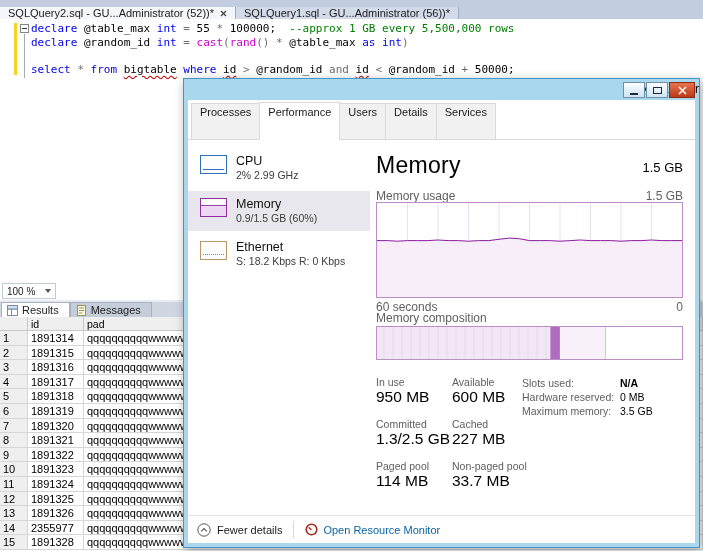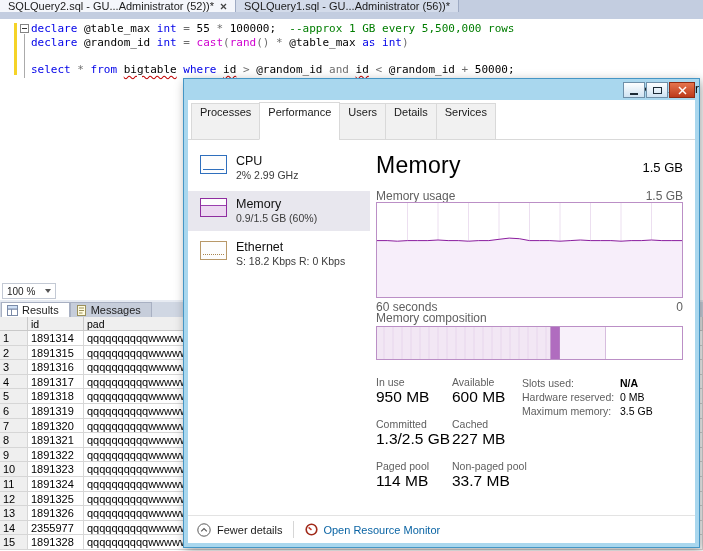--- a/index.html
+++ b/index.html
@@ -1,21 +1,21 @@
 <!DOCTYPE html>
 <html><head>
 <meta charset="utf-8">
 <style>
   *{box-sizing:border-box;margin:0;padding:0}
   body{margin:0;background:#666}
   .screen{position:relative;width:703px;height:551px;overflow:hidden;background:#fff;
           font-family:"Liberation Sans","DejaVu Sans",sans-serif;font-size:11px;color:#000}
 
   
-  .doc-tabstrip{position:absolute;left:0;top:0;right:0;height:19px;background:#c3cde0;display:flex;align-items:flex-start}
+  .doc-tabstrip{position:absolute;left:0;top:0;right:0;height:19px;background:#c3cde0;display:flex;align-items:flex-end}
   .doc-tab{display:flex;align-items:center;gap:6px;padding:0 8px;font-size:11px;color:#1b1b1b;
            background:#d3dbea;border-right:1px solid #9fabc4;white-space:nowrap}
   .doc-tab.active{background:#f4f6fb}
   .doc-tab svg{display:block}
 
   .editor{position:absolute;left:0;top:19px;right:0;height:281px;background:#fff}
   .change-bar{position:absolute;left:14px;top:4px;width:3px;height:52px;background:#f5d328}
   .outline-box{position:absolute;left:20px;top:5px;width:9px;height:9px;border:1px solid #848484;background:#fff}
   .outline-box i{position:absolute;left:1px;right:1px;top:3px;height:1px;background:#333}
   .outline-line{position:absolute;left:24px;top:15px;width:1px;height:44px;background:#ababab}

